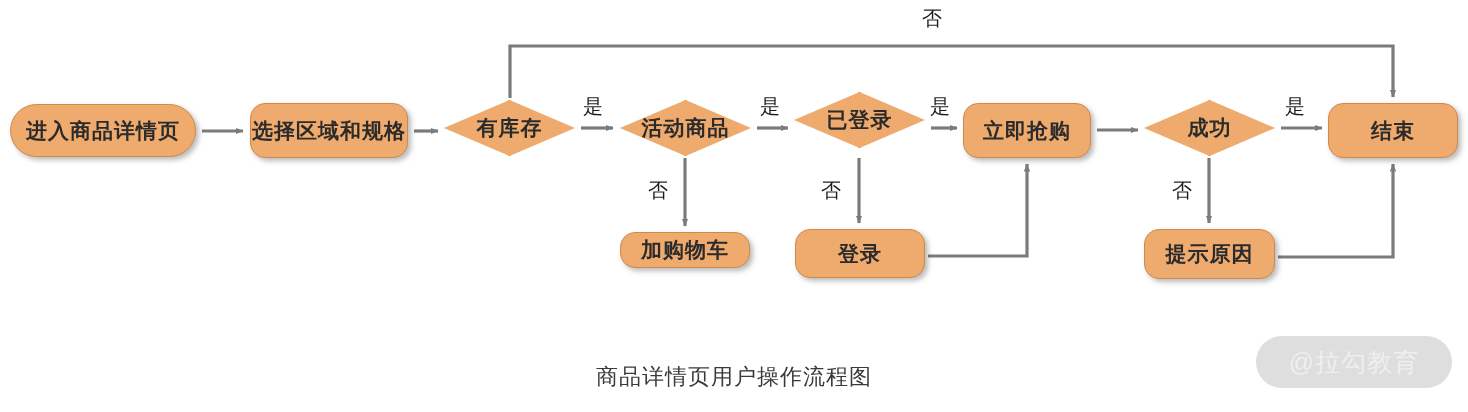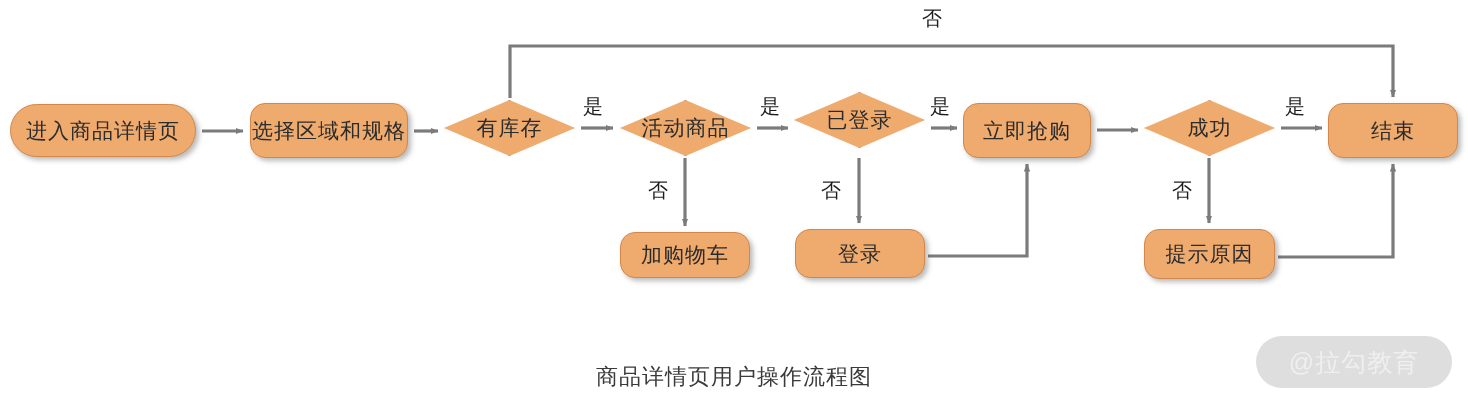--- a/index.html
+++ b/index.html
@@ -31,20 +31,21 @@
   .node {
     position: absolute;
     box-sizing: border-box;
     display: flex;
     align-items: center;
     justify-content: center;
     color: #2b2b2b;
     font-size: 21px;
     letter-spacing: 1px;
     white-space: nowrap;
+    font-weight: bold;
   }
   .node.box {
     background: #efaa6e;
     border: 1px solid #d2884a;
     border-radius: 15px;
     box-shadow: 3px 3px 5px rgba(60,60,60,0.35);
   }
   .node.pill {
     background: #efaa6e;
     border: 1px solid #d2884a;
@@ -180,21 +181,21 @@
 
   <div class="node diamond" style="left:1144px; top:100px; width:131px; height:56px;">
     <span class="dia-shape"></span>
     <span class="dia-label">成功</span>
   </div>
 
   <div class="node box" style="left:1328px; top:103px; width:130px; height:55px;">
     <span>结束</span>
   </div>
 
-  <div class="node box" style="left:620px; top:232px; width:130px; height:46px;">
+  <div class="node box" style="left:620px; top:232px; width:130px; height:36px;">
     <span>加购物车</span>
   </div>
 
   <div class="node box" style="left:795px; top:229px; width:130px; height:49px;">
     <span>登录</span>
   </div>
 
   <div class="node box" style="left:1144px; top:229px; width:131px; height:50px;">
     <span>提示原因</span>
   </div>

